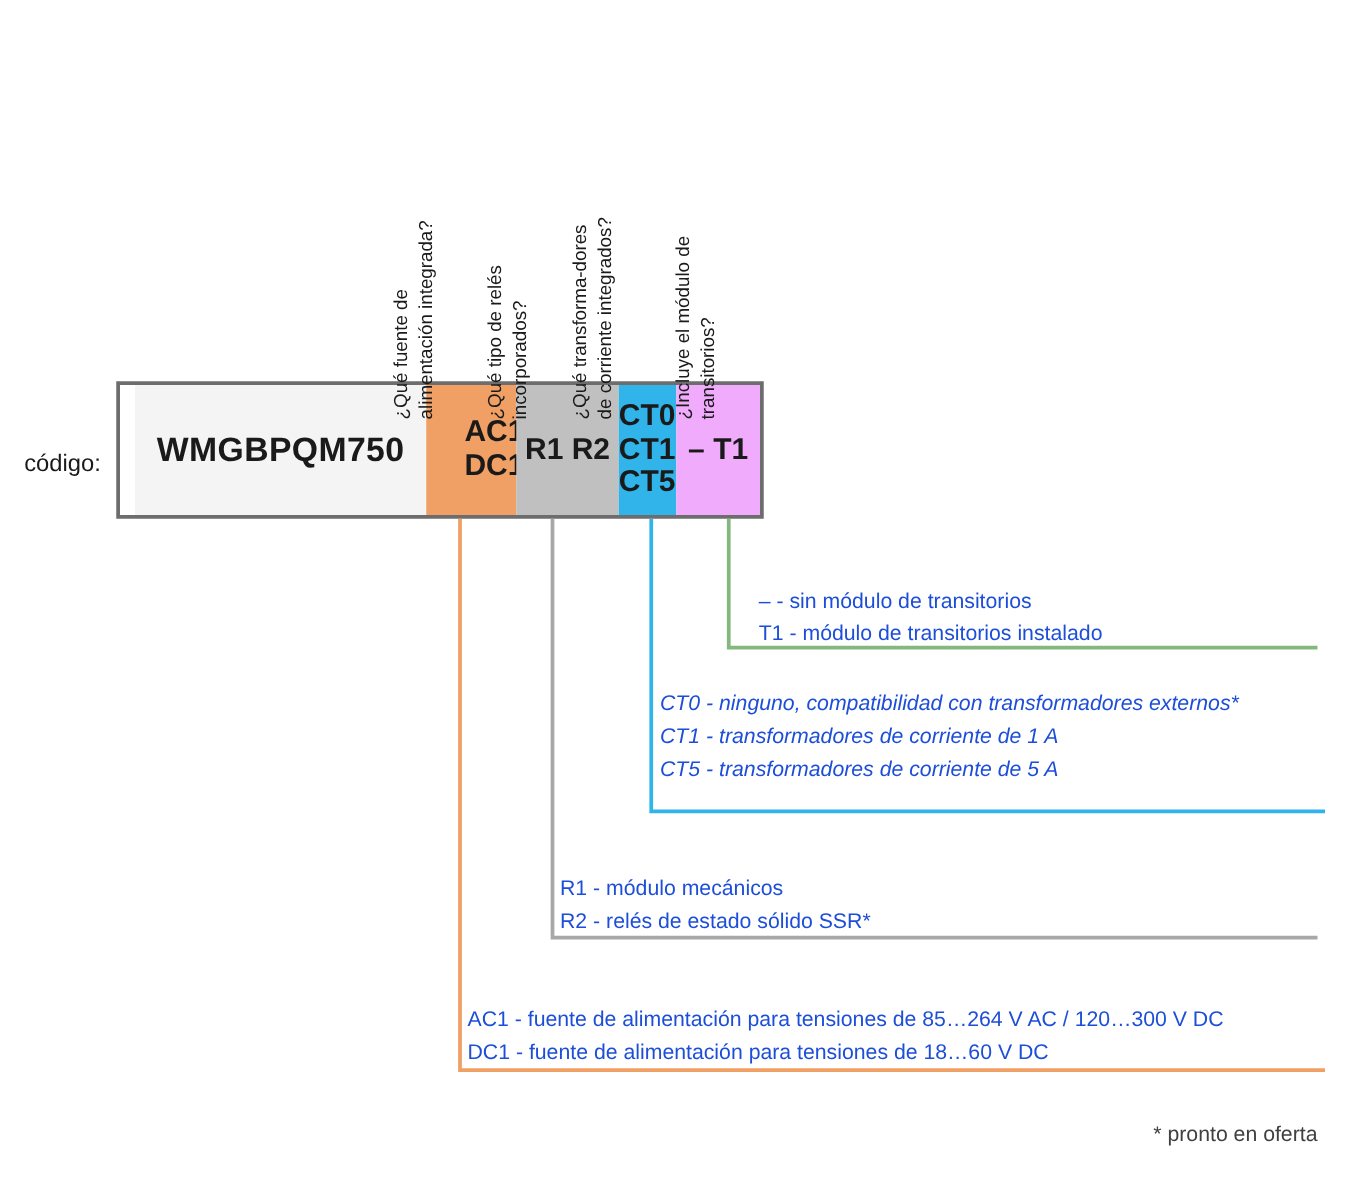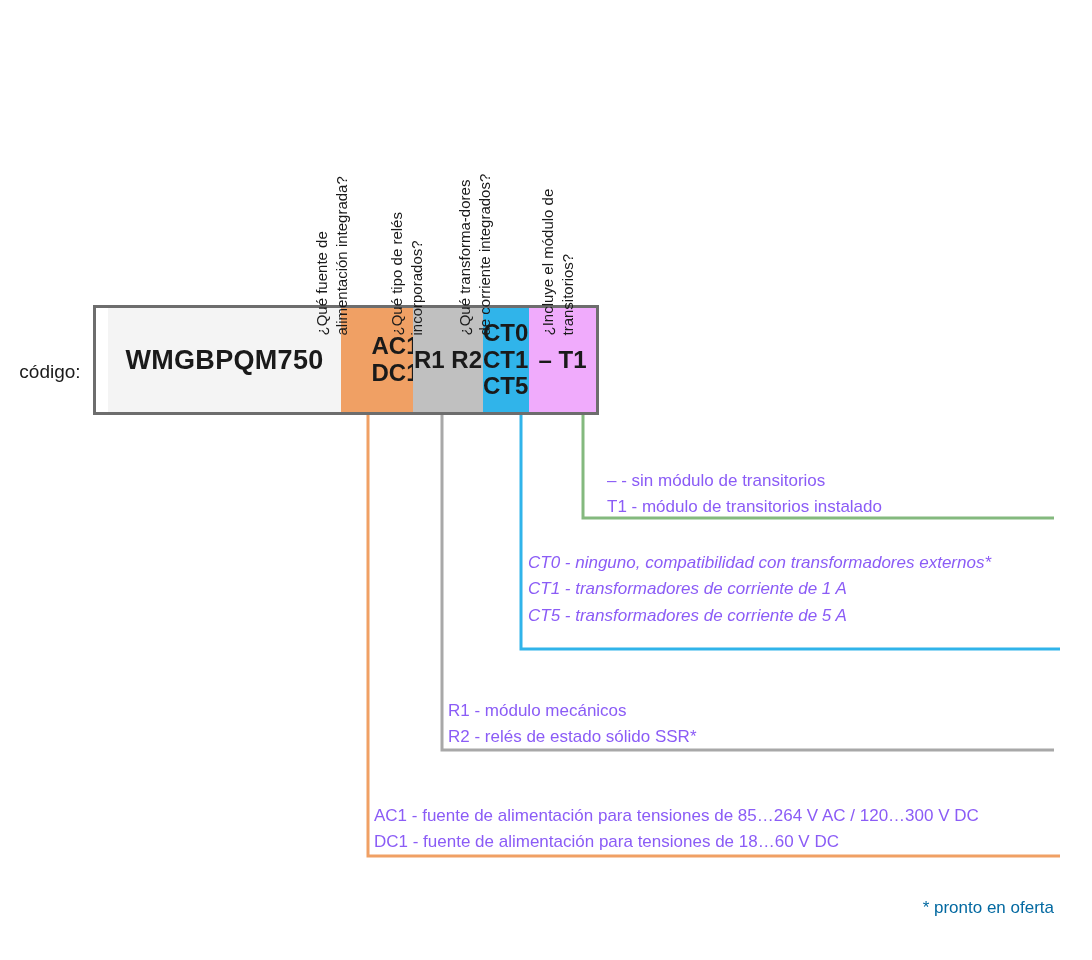--- a/index.html
+++ b/index.html
@@ -54,21 +54,21 @@
     letter-spacing: .3px;
     margin-left: 12px;
   }
   .seg-psu {
     width: 72px;
     background: #f0a064;
     font-size: 24px;
     padding-left: 37px;
   }
   .seg-relay {
-    width: 70px;
+    width: 82px;
     background: #c0c0c0;
     font-size: 24px;
   }
   .seg-ct {
     width: 46px;
     background: #30b4ea;
     font-size: 24px;
   }
   .seg-transient {
     width: 67px;
@@ -100,34 +100,34 @@
     width: 1092px;
     height: 960px;
     pointer-events: none;
   }
 
   
   .desc {
     position: absolute;
     font-size: 17px;
     line-height: 1.55;
-    color: #8b5cf6;
+    color: #1d4ed8;
     white-space: nowrap;
   }
   #d-tr    { left: 607px; top: 468px; }
   #d-ct    { left: 528px; top: 550px; font-style: italic; }
   #d-relay { left: 448px; top: 698px; }
   #d-psu   { left: 374px; top: 803px; }
 
   .footnote {
     position: absolute;
     right: 38px;
     top: 898px;
     font-size: 17px;
-    color: #0369a1;
+    color: #404040;
   }
 </style>
 </head>
 <body>
 
 <div class="code-label">código:</div>
 
 <div class="code-bar">
   <div class="seg seg-base">WMGBPQM750</div>
   <div class="seg seg-psu">AC1

